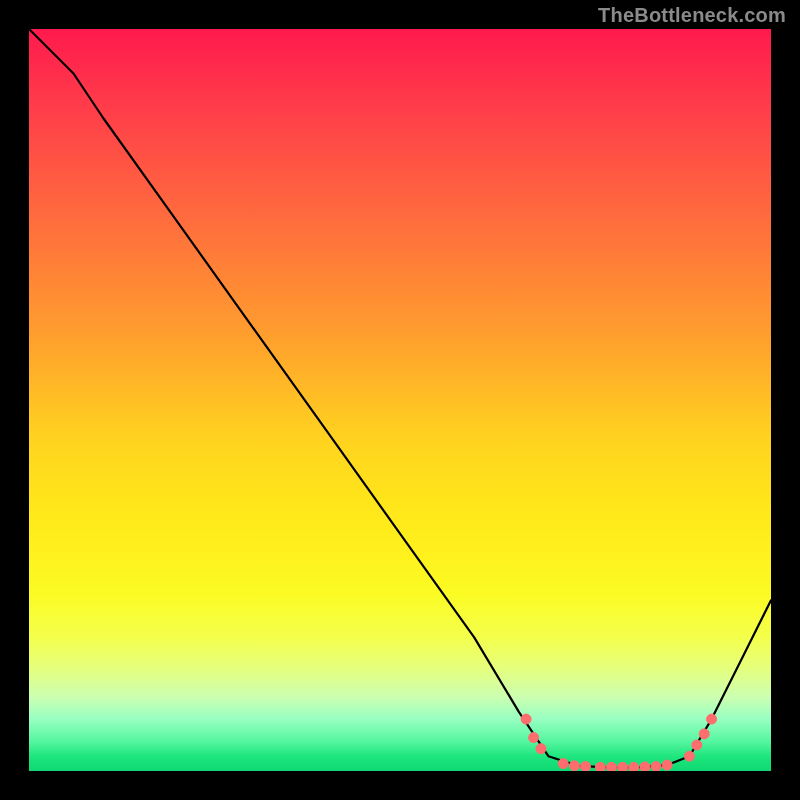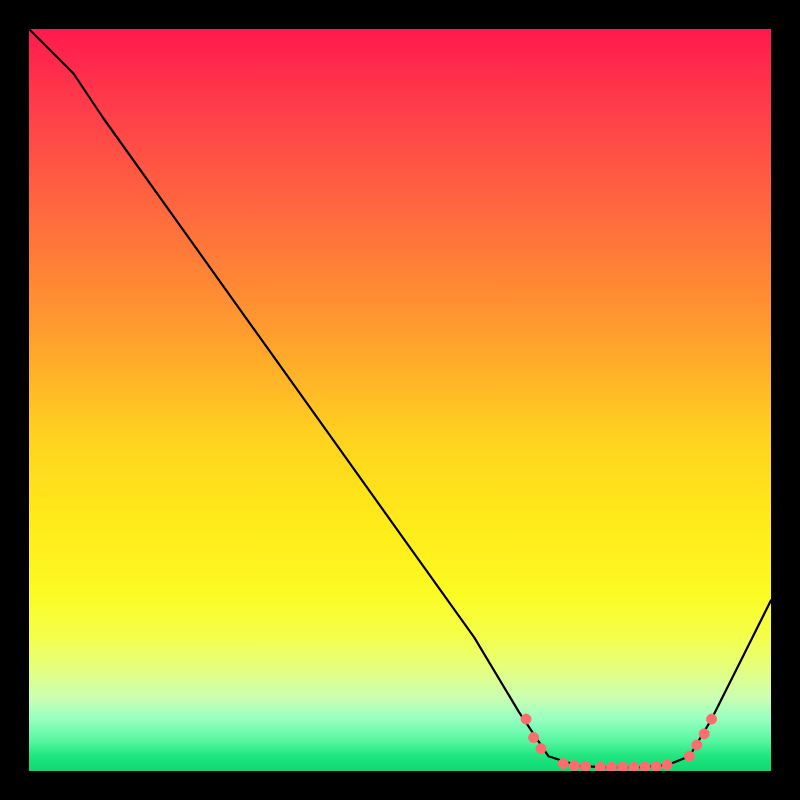--- a/index.html
+++ b/index.html
@@ -70,20 +70,21 @@
   }
   .dot {
     fill: #ff6e6e;
     stroke: #ff6e6e;
   }
 </style>
 </head>
 <body>
 
 <div class="frame">
+  <div class="attribution">TheBottleneck.com</div>
 
   <div class="plot">
     <div class="gradient-bg"></div>
     <svg class="curve" viewBox="0 0 742 742" preserveAspectRatio="none">
       <path id="curve-path" class="curve-path" d="M0.0 0.0 L44.5 44.5 L74.2 89.0 L148.4 192.9 L222.6 296.8 L296.8 400.7 L371.0 504.6 L445.2 608.4 L489.7 682.6 L519.4 727.2 L549.1 736.8 L578.8 738.3 L608.4 738.3 L638.1 736.1 L660.4 727.2 L682.6 690.1 L712.3 630.7 L742.0 571.3"></path>
       <g id="markers-group">
           <circle cx="497.1" cy="690.1" r="5" class="dot"></circle>
           <circle cx="504.6" cy="708.6" r="5" class="dot"></circle>
           <circle cx="512.0" cy="719.7" r="5" class="dot"></circle>
           <circle cx="534.2" cy="734.6" r="5" class="dot"></circle>

